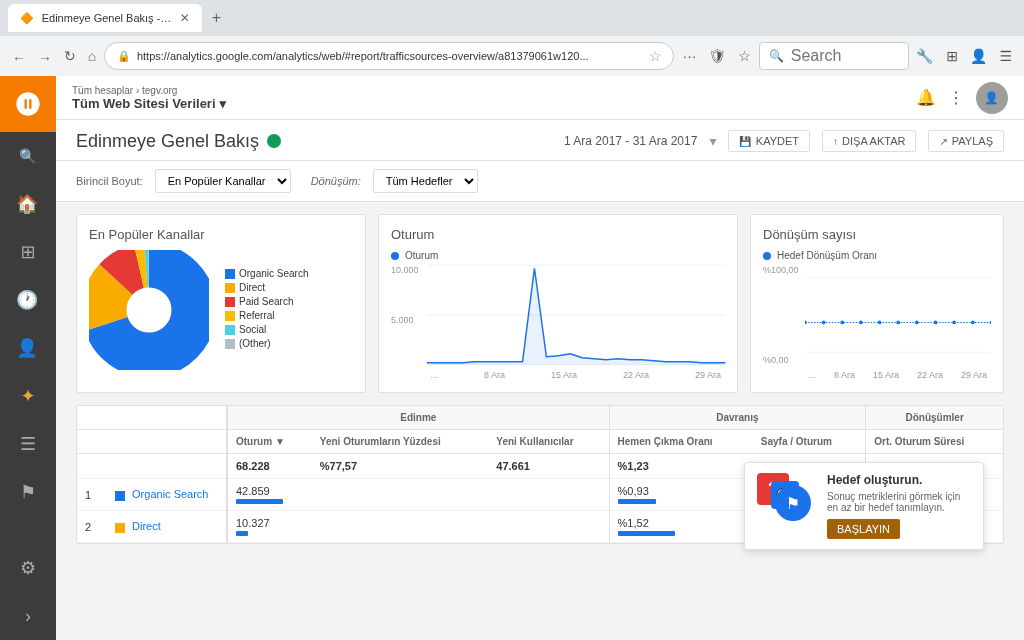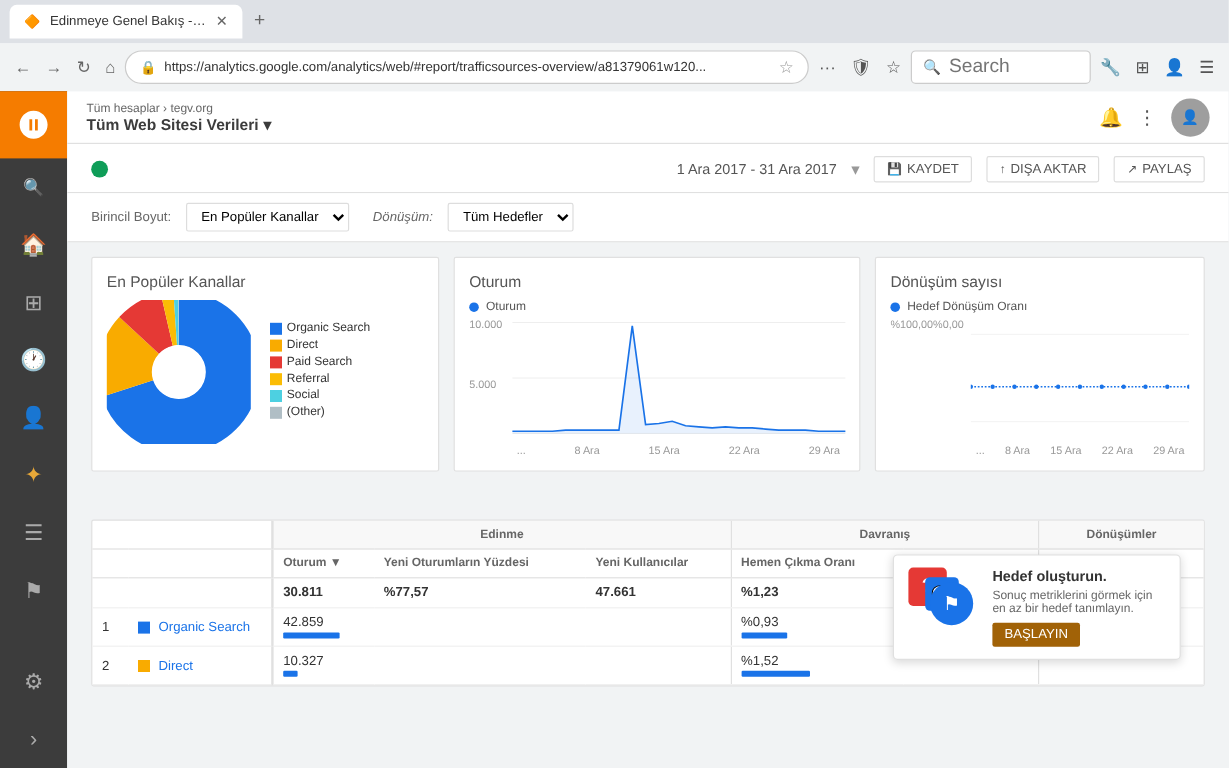--- a/index.html
+++ b/index.html
@@ -59,36 +59,36 @@
 
     
     .filter-row { padding: 8px 20px; background: #fff; display: flex; align-items: center; gap: 12px; border-bottom: 1px solid #e0e0e0; }
     .filter-select { border: 1px solid #ddd; padding: 4px 8px; font-size: 11px; border-radius: 2px; background: #fff; cursor: pointer; }
 
     
     .charts-area { padding: 12px 20px; display: flex; gap: 12px; }
     .chart-card { background: #fff; border: 1px solid #e0e0e0; border-radius: 2px; padding: 12px; }
     .chart-card-left { width: 290px; }
     .chart-card-mid { flex: 1; }
-    .chart-card-right { width: 275px; }
+    .chart-card-right { width: 254px; }
     .chart-title { font-size: 13px; color: #555; margin-bottom: 8px; }
 
     
     .pie-area { display: flex; align-items: center; gap: 16px; }
     .pie-chart-container { position: relative; width: 120px; height: 120px; }
     .pie-legend { font-size: 10px; }
     .legend-item { display: flex; align-items: center; gap: 4px; margin-bottom: 3px; }
     .legend-dot { width: 10px; height: 10px; display: inline-block; }
     .line-chart-label { font-size: 10px; color: #555; margin-bottom: 4px; display: flex; align-items: center; gap: 6px; }
     .line-dot { width: 8px; height: 8px; border-radius: 50%; background: #1a73e8; display: inline-block; }
     .x-axis-labels { display: flex; justify-content: space-between; font-size: 9px; color: #999; padding: 0 4px; margin-top: 2px; }
 
     
     .data-table-section { padding: 0 20px 12px 20px; }
-    .data-table-card { background: #fff; border: 1px solid #e0e0e0; border-radius: 2px; margin-top: 28px; }
+    .data-table-card { background: #fff; border: 1px solid #e0e0e0; border-radius: 2px; }
     .data-table { width: 100%; border-collapse: collapse; font-size: 11px; }
     .data-table th { padding: 6px 8px; text-align: left; color: #666; font-size: 10px; border-bottom: 1px solid #e0e0e0; cursor: pointer; white-space: nowrap; }
     .data-table td { padding: 6px 8px; border-bottom: 1px solid #f0f0f0; vertical-align: middle; }
     .channel-color-box { width: 10px; height: 10px; display: inline-block; margin-right: 4px; vertical-align: middle; }
     .channel-link { color: #1a73e8; text-decoration: none; }
 
     
     .cta-box { background: #fff; border: 1px solid #e0e0e0; border-radius: 4px; padding: 10px 12px; position: absolute; right: 20px; bottom: 60px; width: 240px; box-shadow: 0 2px 8px rgba(0,0,0,0.15); display: flex; align-items: flex-start; gap: 10px; }
     .cta-icon-q { background: #e53935; color: #fff; border-radius: 4px; width: 32px; height: 32px; display: flex; align-items: center; justify-content: center; font-weight: bold; font-size: 16px; position: relative; }
     .cta-icon-chat { background: #1a73e8; color: #fff; border-radius: 4px; width: 28px; height: 28px; display: flex; align-items: center; justify-content: center; font-size: 14px; position: absolute; bottom: -4px; right: -10px; }
@@ -178,20 +178,21 @@
         <span class="top-bar-icon">⋮</span>
         <div style="width:32px;height:32px;border-radius:50%;background:#9e9e9e;display:flex;align-items:center;justify-content:center;cursor:pointer;">
           <span style="color:#fff;font-size:12px;">👤</span>
         </div>
       </div>
     </div>
 
     <div class="page-header">
       <div class="page-title-row">
         <div class="page-title">
+          <span>Edinmeye Genel Bakış</span>
           <span class="status-dot"></span>
         </div>
         <div style="display:flex;align-items:center;gap:12px;">
           <span style="font-size:12px;color:#555;">1 Ara 2017 - 31 Ara 2017</span>
           <span style="color:#999;cursor:pointer;font-size:14px;">▾</span>
           <button class="action-btn">
             <span style="font-size:10px;">💾</span>
             <span>KAYDET</span>
           </button>
           <button class="action-btn">
@@ -300,21 +301,21 @@
         </div>
       </div>
 
       <div class="chart-card chart-card-right">
         <div class="chart-title">Dönüşüm sayısı</div>
         <div class="line-chart-label">
           <span class="line-dot"></span>
           <span>Hedef Dönüşüm Oranı</span>
         </div>
         <div style="display:flex;gap:4px;">
-          <div style="display:flex;flex-direction:row;justify-content:space-between;font-size:9px;color:#999;padding-right:2px;height:100px;">
+          <div style="display:flex;flex-direction:column;justify-content:space-between;font-size:9px;color:#999;padding-right:2px;height:100px;">
             <span>%100,00</span>
             <span>%0,00</span>
           </div>
           <div style="flex:1;">
             <svg width="100%" height="100" viewBox="0 0 250 100">
               <line x1="0" y1="0" x2="250" y2="0" stroke="#e0e0e0" stroke-width="0.5"></line>
               <line x1="0" y1="100" x2="250" y2="100" stroke="#e0e0e0" stroke-width="0.5"></line>
               <polyline points="0,60 25,60 50,60 75,60 100,60 125,60 150,60 175,60 200,60 225,60 250,60" fill="none" stroke="#1a73e8" stroke-width="1.5" stroke-dasharray="2,2"></polyline>
               <g>
                 <circle cx="0" cy="60" r="2.5" fill="#1a73e8"></circle>
@@ -370,21 +371,21 @@
               <th style="border-left:1px solid #e0e0e0;">Hemen Çıkma Oranı</th>
               <th>Sayfa / Oturum</th>
               <th style="border-left:1px solid #e0e0e0;">Ort. Oturum Süresi</th>
             </tr>
           </thead>
           <tbody>
 
             <tr class="total-row">
               <td></td>
               <td></td>
-              <td style="border-left:2px solid #e0e0e0;">30.811</td>
+              <td style="border-left:2px solid #e0e0e0;">68.228</td>
               <td>%77,57</td>
               <td>47.661</td>
               <td style="border-left:1px solid #e0e0e0;">%1,23</td>
               <td>4,81</td>
               <td style="border-left:1px solid #e0e0e0;">00:01:52</td>
             </tr>
 
             <tr>
               <td>1</td>
               <td>

